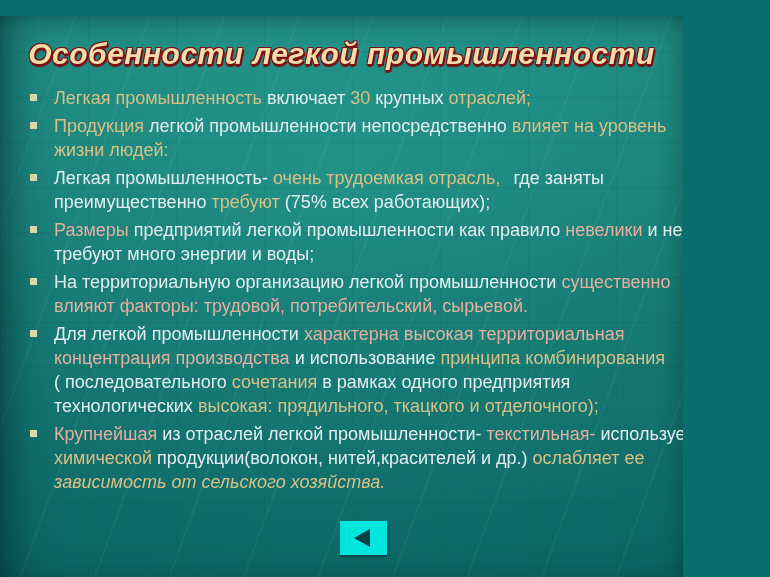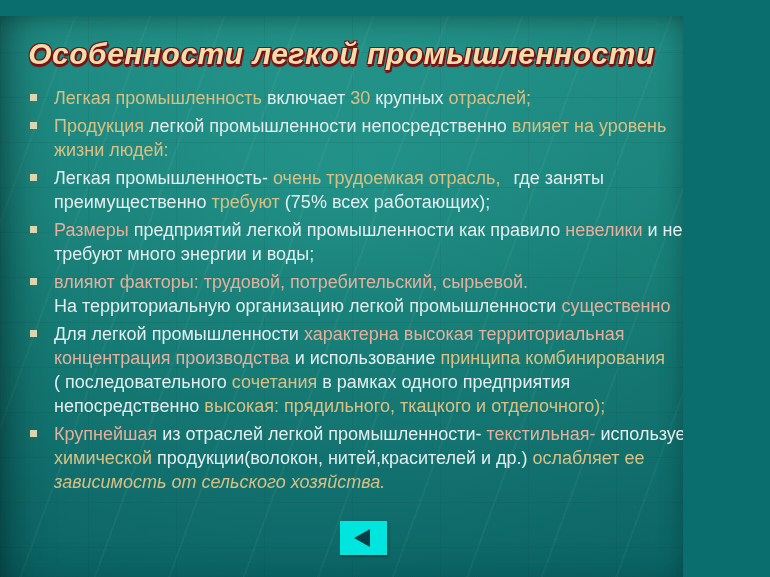--- a/index.html
+++ b/index.html
@@ -81,31 +81,31 @@
       <div class="bullet-item">
         <div class="bullet-marker" style="background: rgb(221, 214, 172);"></div>
         <div class="bullet-text">
           <div class="bullet-line"><span style="color: rgb(228, 176, 158);">Размеры </span><span style="color: rgb(228, 237, 238);">предприятий легкой промышленности как правило </span><span style="color: rgb(228, 176, 158);">невелики </span><span style="color: rgb(228, 237, 238);">и не</span></div>
           <div class="bullet-line"><span style="color: rgb(228, 237, 238);">требуют много энергии и воды;</span></div>
         </div>
       </div>
       <div class="bullet-item">
         <div class="bullet-marker" style="background: rgb(221, 214, 172);"></div>
         <div class="bullet-text">
+          <div class="bullet-line"><span style="color: rgb(228, 237, 238);">На территориальную организацию легкой промышленности </span><span style="color: rgb(228, 176, 158);">существенно</span></div>
           <div class="bullet-line"><span style="color: rgb(228, 176, 158);">влияют факторы: трудовой, потребительский, сырьевой.</span></div>
-          <div class="bullet-line"><span style="color: rgb(228, 237, 238);">На территориальную организацию легкой промышленности </span><span style="color: rgb(228, 176, 158);">существенно</span></div>
         </div>
       </div>
       <div class="bullet-item">
         <div class="bullet-marker" style="background: rgb(221, 214, 172);"></div>
         <div class="bullet-text">
           <div class="bullet-line"><span style="color: rgb(228, 237, 238);">Для легкой промышленности </span><span style="color: rgb(228, 176, 158);">характерна высокая территориальная</span></div>
           <div class="bullet-line"><span style="color: rgb(228, 176, 158);">концентрация производства </span><span style="color: rgb(228, 237, 238);">и использование </span><span style="color: rgb(216, 192, 133);">принципа комбинирования</span></div>
           <div class="bullet-line"><span style="color: rgb(228, 237, 238);">( последовательного </span><span style="color: rgb(216, 192, 133);">сочетания </span><span style="color: rgb(228, 237, 238);">в рамках одного предприятия</span></div>
-          <div class="bullet-line"><span style="color: rgb(228, 237, 238);">непосредственно </span><span style="color: rgb(216, 192, 133);">высокая: прядильного, ткацкого и отделочного);</span></div>
+          <div class="bullet-line"><span style="color: rgb(228, 237, 238);">технологических </span><span style="color: rgb(216, 192, 133);">высокая: прядильного, ткацкого и отделочного);</span></div>
         </div>
       </div>
       <div class="bullet-item">
         <div class="bullet-marker" style="background: rgb(221, 214, 172);"></div>
         <div class="bullet-text">
           <div class="bullet-line"><span style="color: rgb(228, 176, 158);">Крупнейшая </span><span style="color: rgb(228, 237, 238);">из отраслей легкой промышленности- </span><span style="color: rgb(228, 176, 158);">текстильная- </span><span style="color: rgb(228, 237, 238);">использует</span></div>
           <div class="bullet-line"><span style="color: rgb(216, 192, 133);">химической </span><span style="color: rgb(228, 237, 238);">продукции(волокон, нитей,красителей и др.) </span><span style="color: rgb(216, 192, 133);">ослабляет ее</span></div>
           <div class="bullet-line"><span class="italic" style="color: rgb(216, 192, 133);">зависимость от сельского хозяйства.</span></div>
         </div>
       </div>

